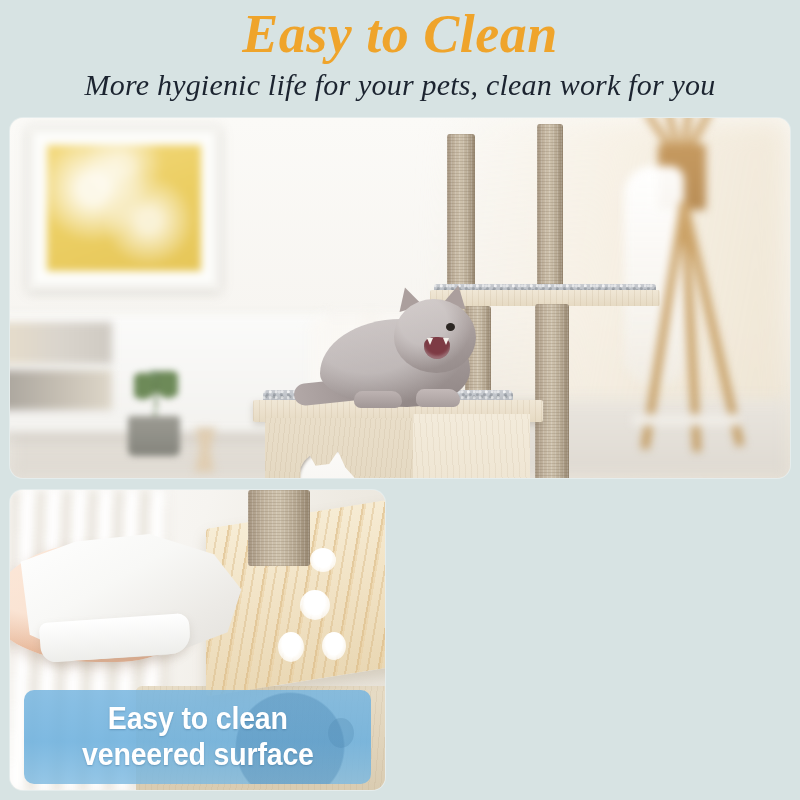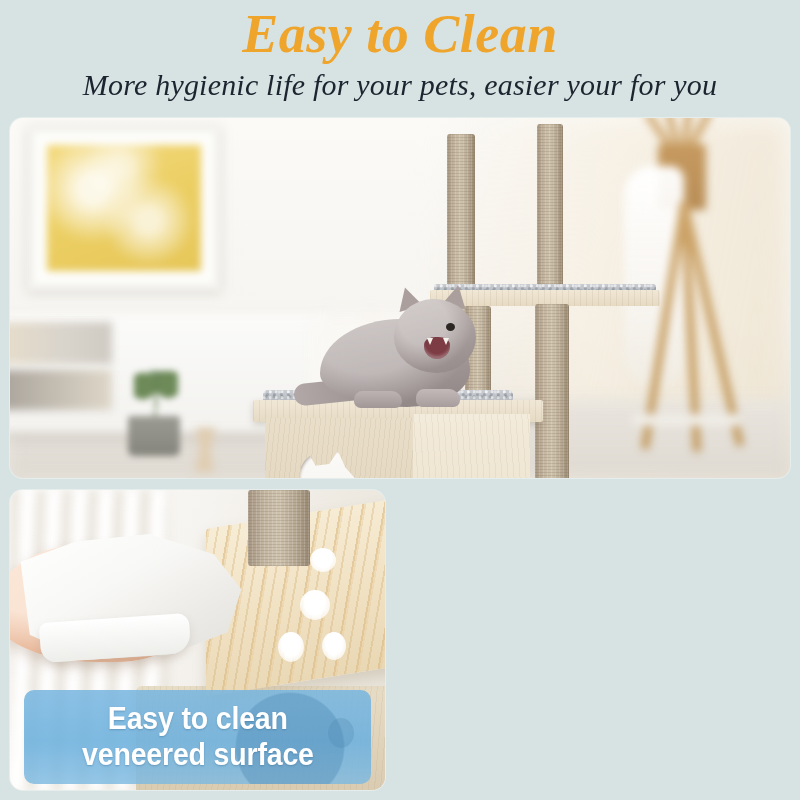--- a/index.html
+++ b/index.html
@@ -489,21 +489,21 @@
     white-space: nowrap;
   }
 </style>
 </head>
 <body>
 
 <div class="poster">
 
   <div class="header">
     <div class="title">Easy to Clean</div>
-    <div class="subtitle">More hygienic life for your pets, easier your for you</div>
+    <div class="subtitle">More hygienic life for your pets, clean work for you</div>
   </div>
 
   <div class="panel hero">
     <div class="scene">
       <div class="wall"></div>
       <div class="wall-right"></div>
       <div class="floor"></div>
 
       <div class="artframe">
         <div class="artfill"></div>

